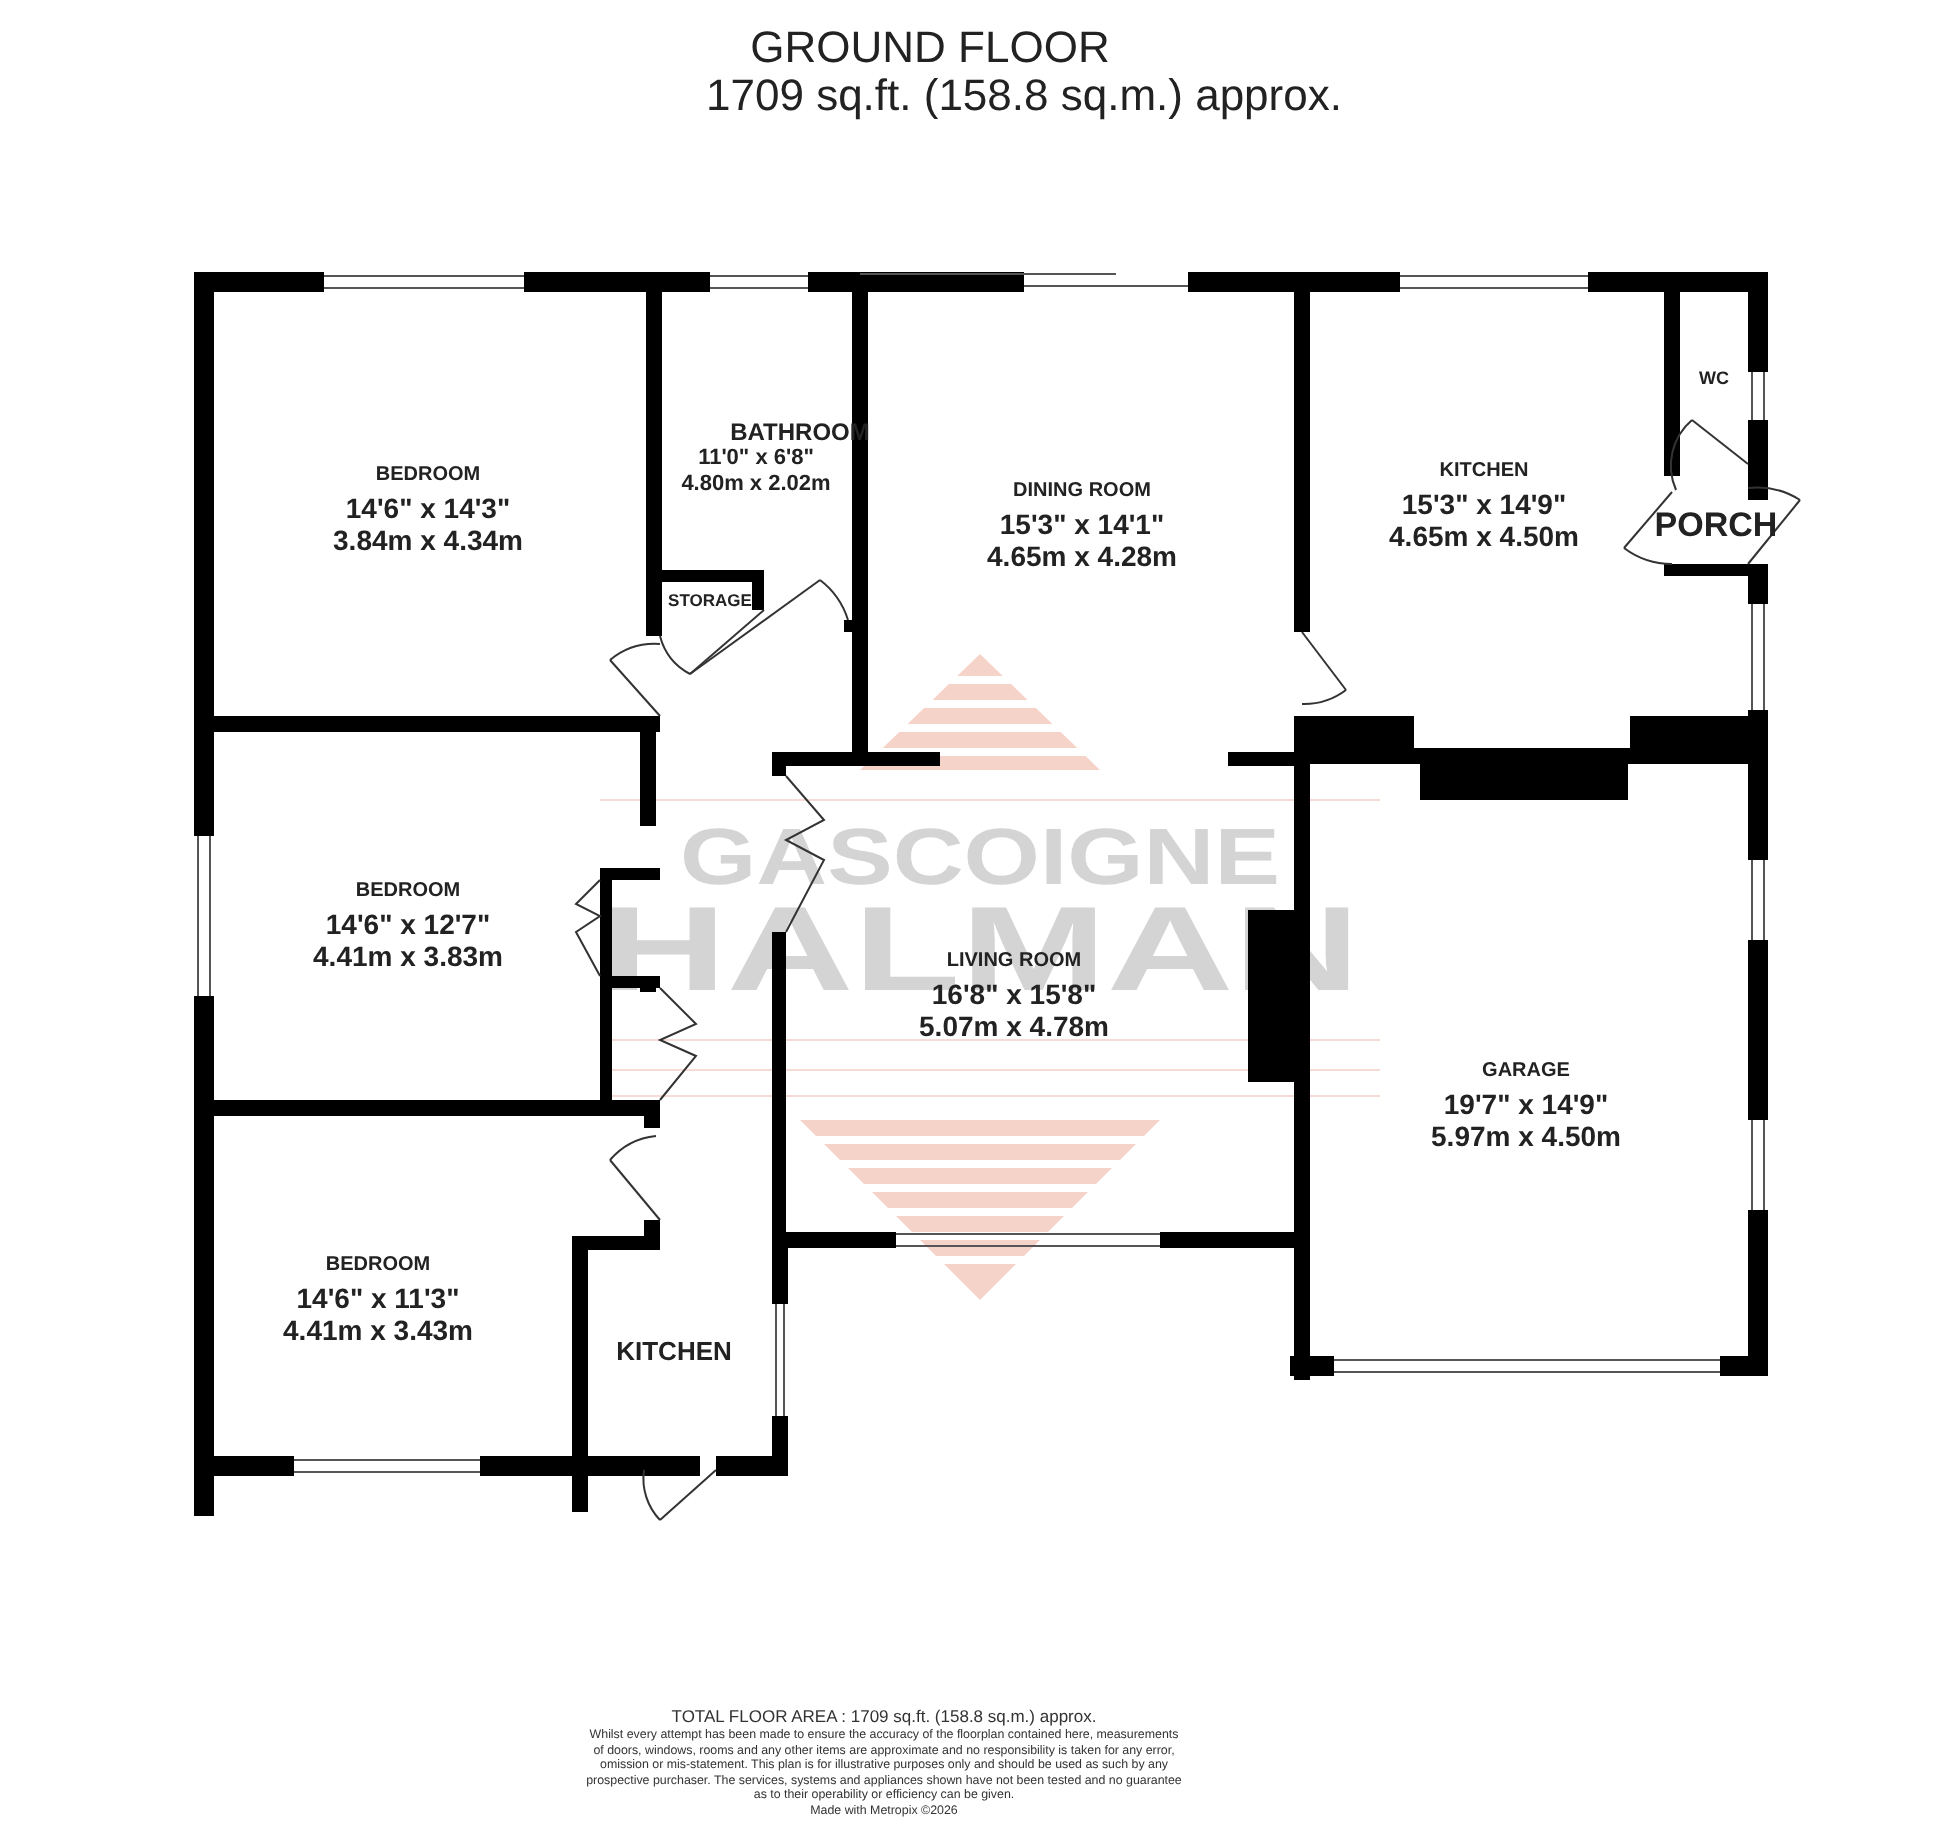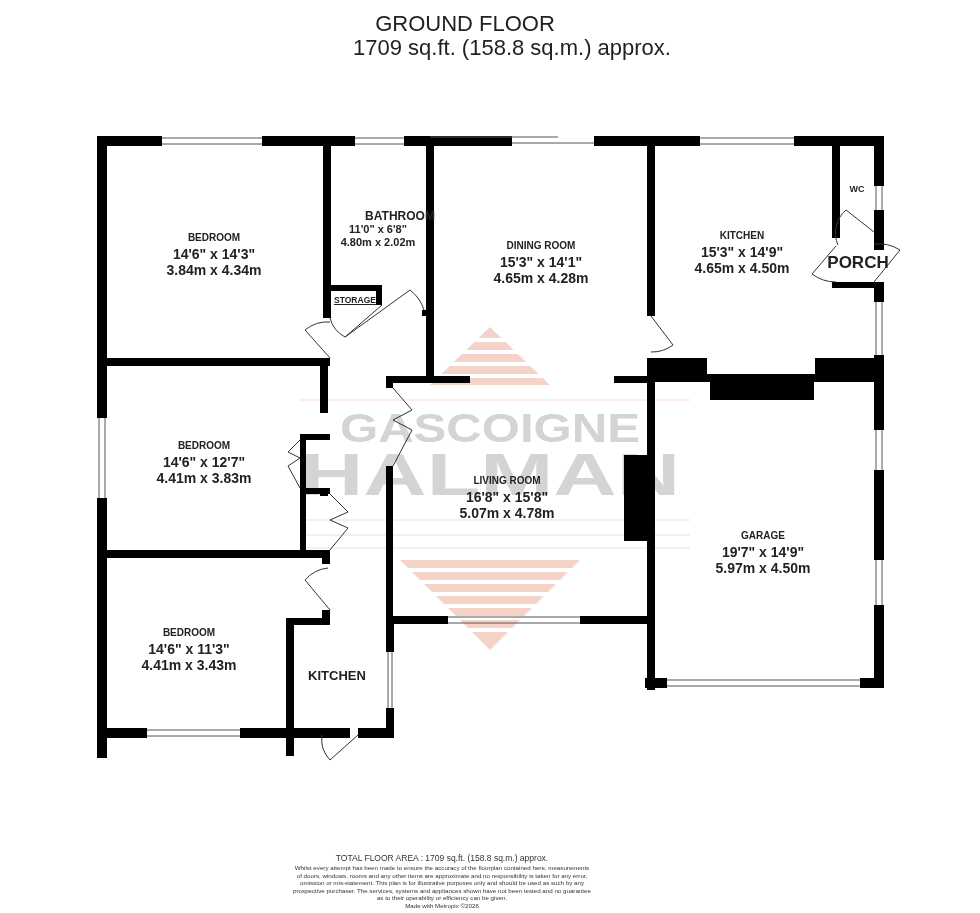--- a/index.html
+++ b/index.html
@@ -225,21 +225,21 @@
   <div class="nm">GARAGE</div>
   <div>19'7"  x 14'9"</div>
   <div>5.97m  x 4.50m</div>
 </div>
 <div class="room" style="left:189px;top:625px;">
   <div class="nm">BEDROOM</div>
   <div>14'6"  x 11'3"</div>
   <div>4.41m  x 3.43m</div>
 </div>
 
-<div class="tiny" style="left:355px;top:295px;font-size:8.5px;text-decoration:underline;">STORAGE</div>
+<div class="tiny" style="left:355px;top:295px;font-size:8.5px;">STORAGE</div>
 <div class="tiny" style="left:857px;top:184px;">WC</div>
 <div class="room" style="left:858px;top:255px;font-size:17px;">PORCH</div>
 <div class="room" style="left:337px;top:668px;font-size:13px;">KITCHEN</div>
 
 <div class="foot" style="top:853px;">
   <div class="total">TOTAL FLOOR AREA : 1709 sq.ft. (158.8 sq.m.) approx.</div>
   <div class="disc">Whilst every attempt has been made to ensure the accuracy of the floorplan contained here, measurements</div>
   <div class="disc">of doors, windows, rooms and any other items are approximate and no responsibility is taken for any error,</div>
   <div class="disc">omission or mis-statement. This plan is for illustrative purposes only and should be used as such by any</div>
   <div class="disc">prospective purchaser. The services, systems and appliances shown have not been tested and no guarantee</div>

